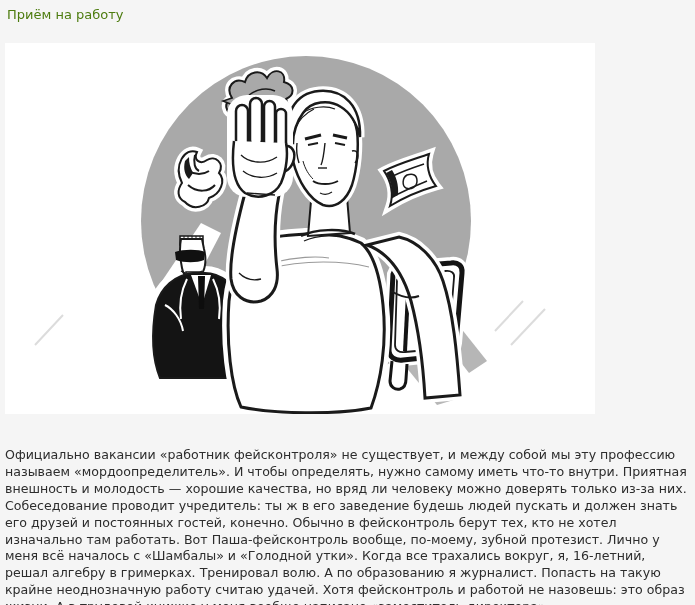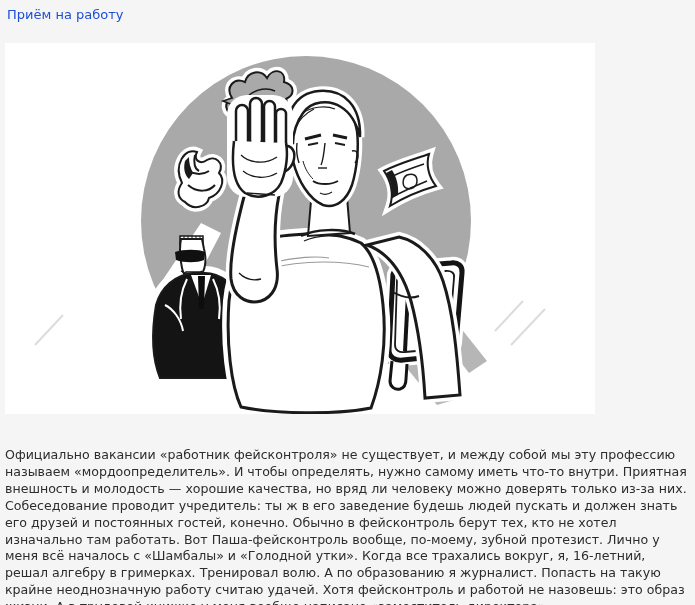--- a/index.html
+++ b/index.html
@@ -3,21 +3,21 @@
 <meta charset="utf-8">
 <style>
   html,body{margin:0;padding:0;}
   body{
     width:695px;height:605px;position:relative;overflow:hidden;
     background:#f5f5f5;
     font-family:"DejaVu Sans","Liberation Sans",sans-serif;
   }
   .page-title{
     position:absolute;left:7px;top:7px;
-    font-size:13px;color:#1d4ed8;white-space:nowrap;
+    font-size:13px;color:#4d7c0f;white-space:nowrap;
   }
   .illustration-canvas{
     position:absolute;left:5px;top:43px;width:590px;height:371px;
     background:#ffffff;
   }
   .illustration-canvas svg{display:block;}
   .article-text{
     position:absolute;left:5px;top:447px;width:687px;
     font-size:12.6px;line-height:16.9px;color:#2d2d2d;
     text-align:left;

